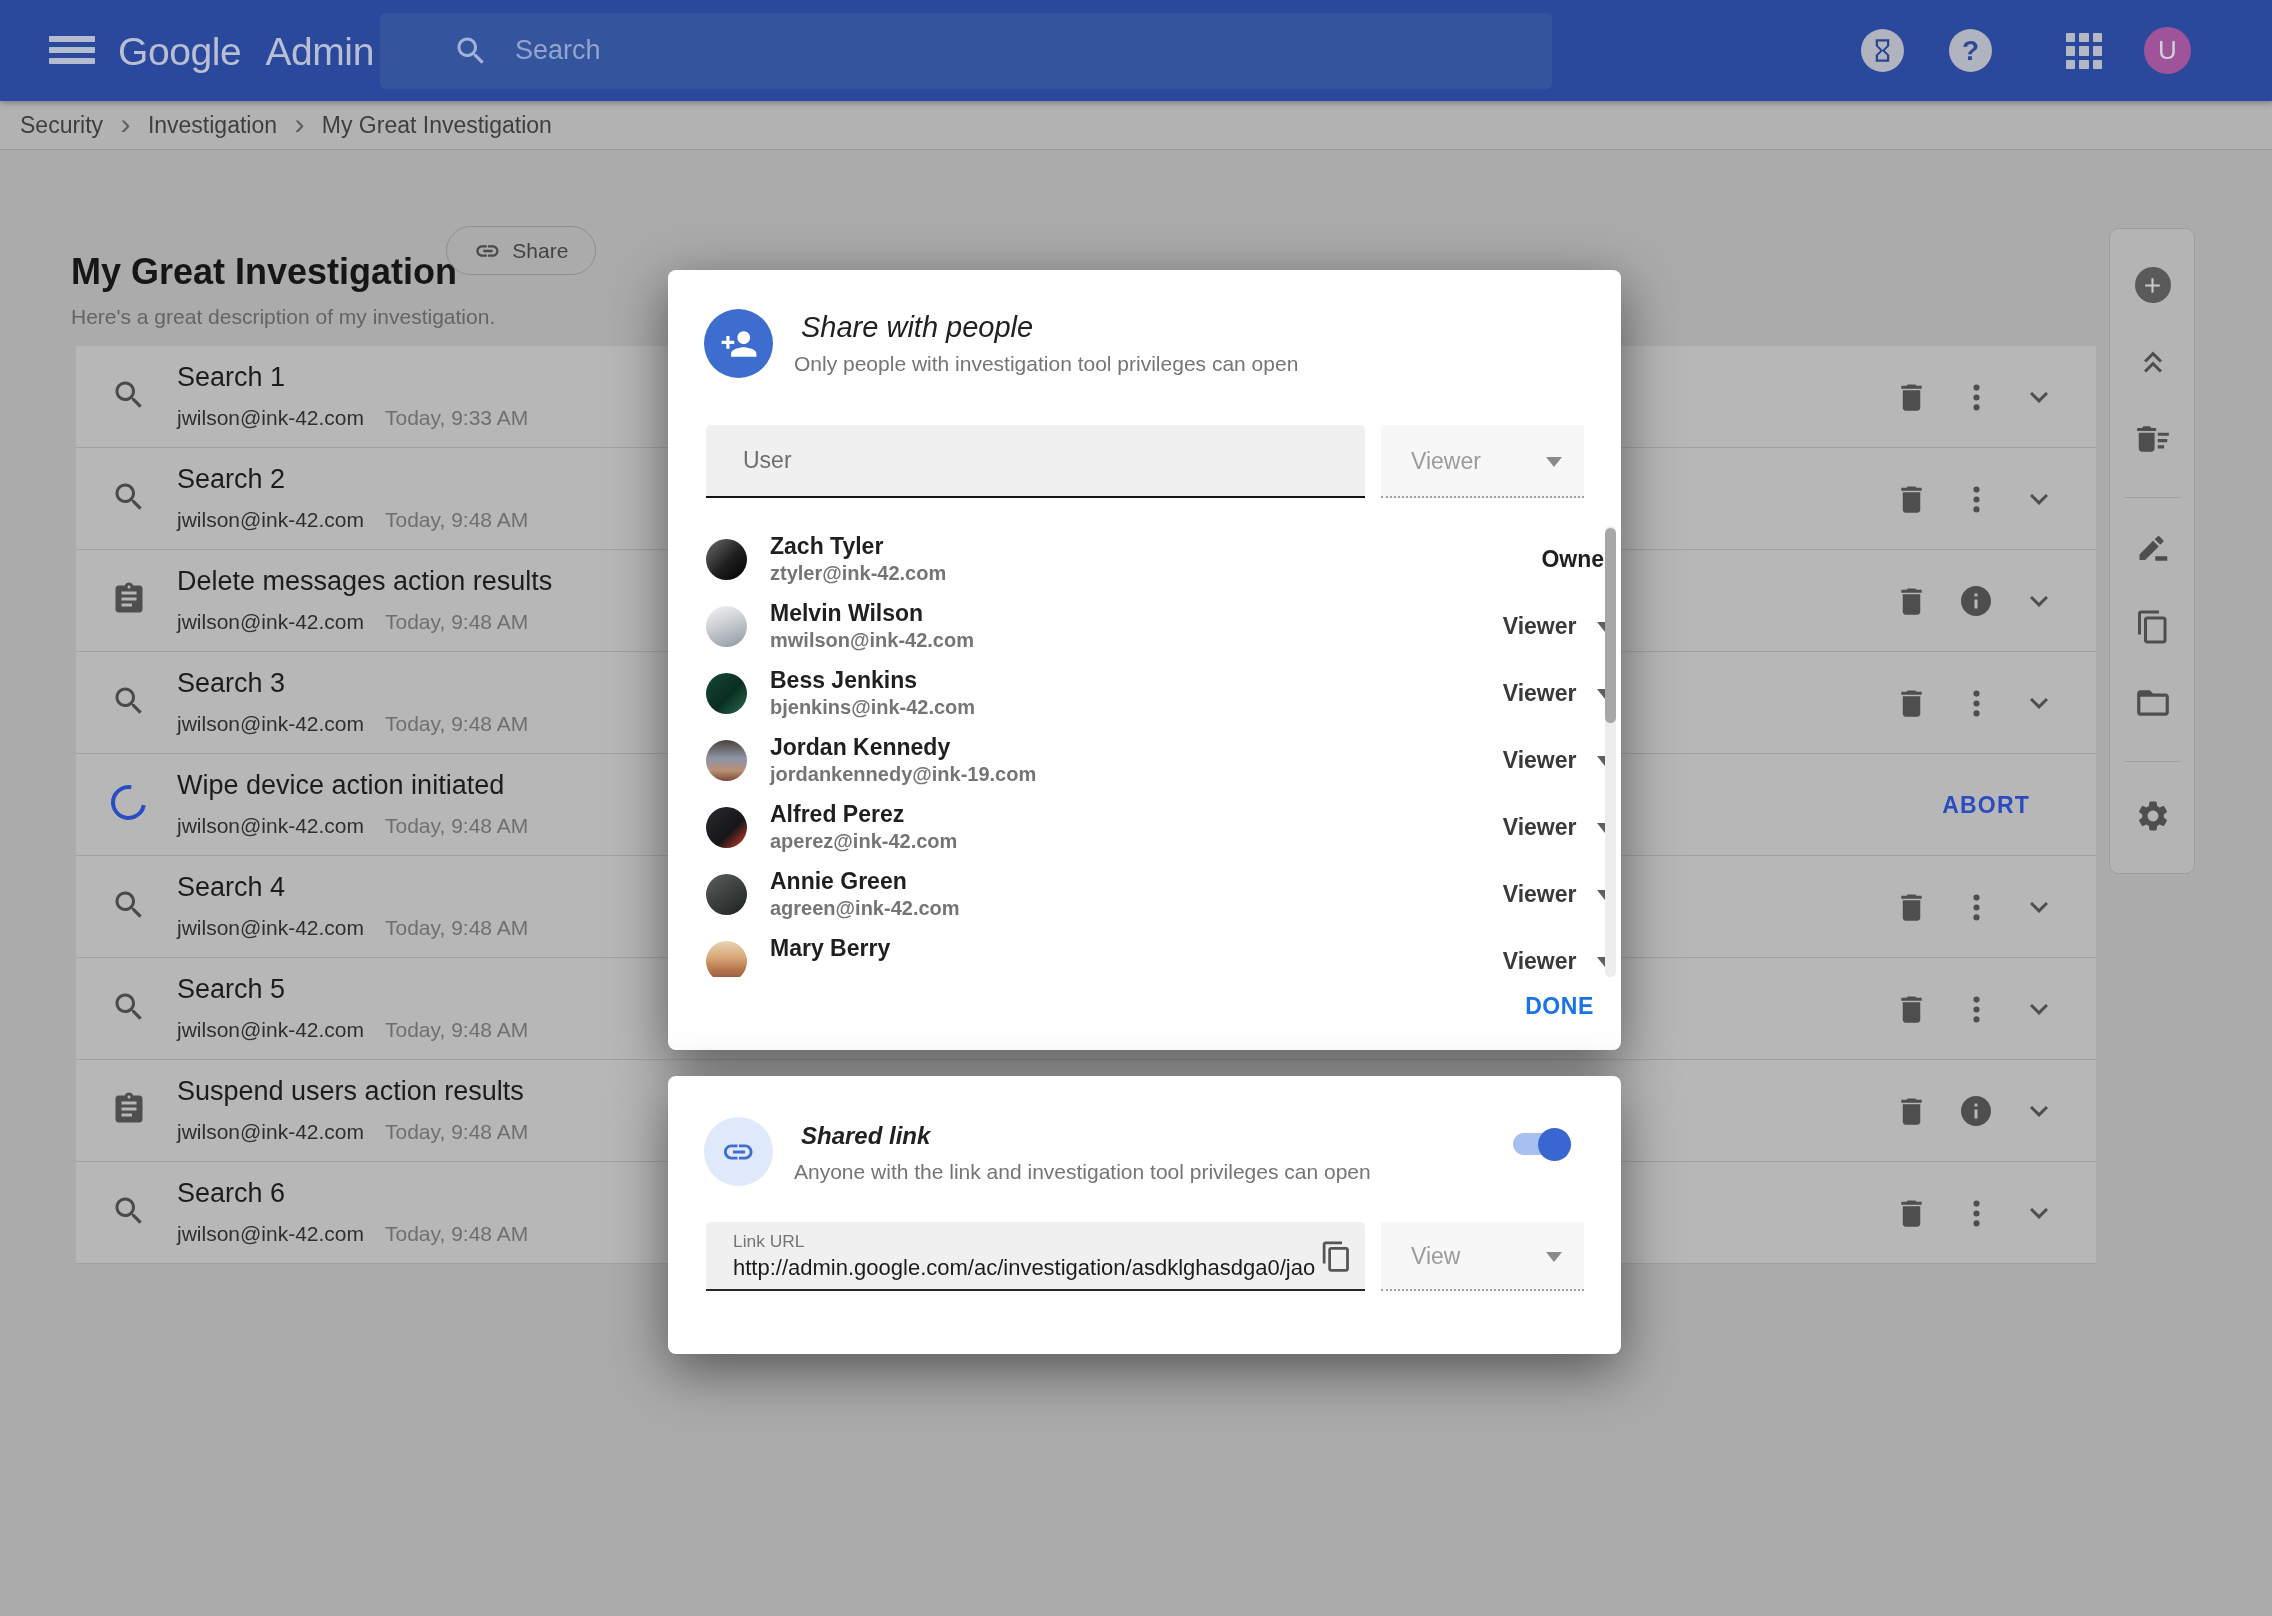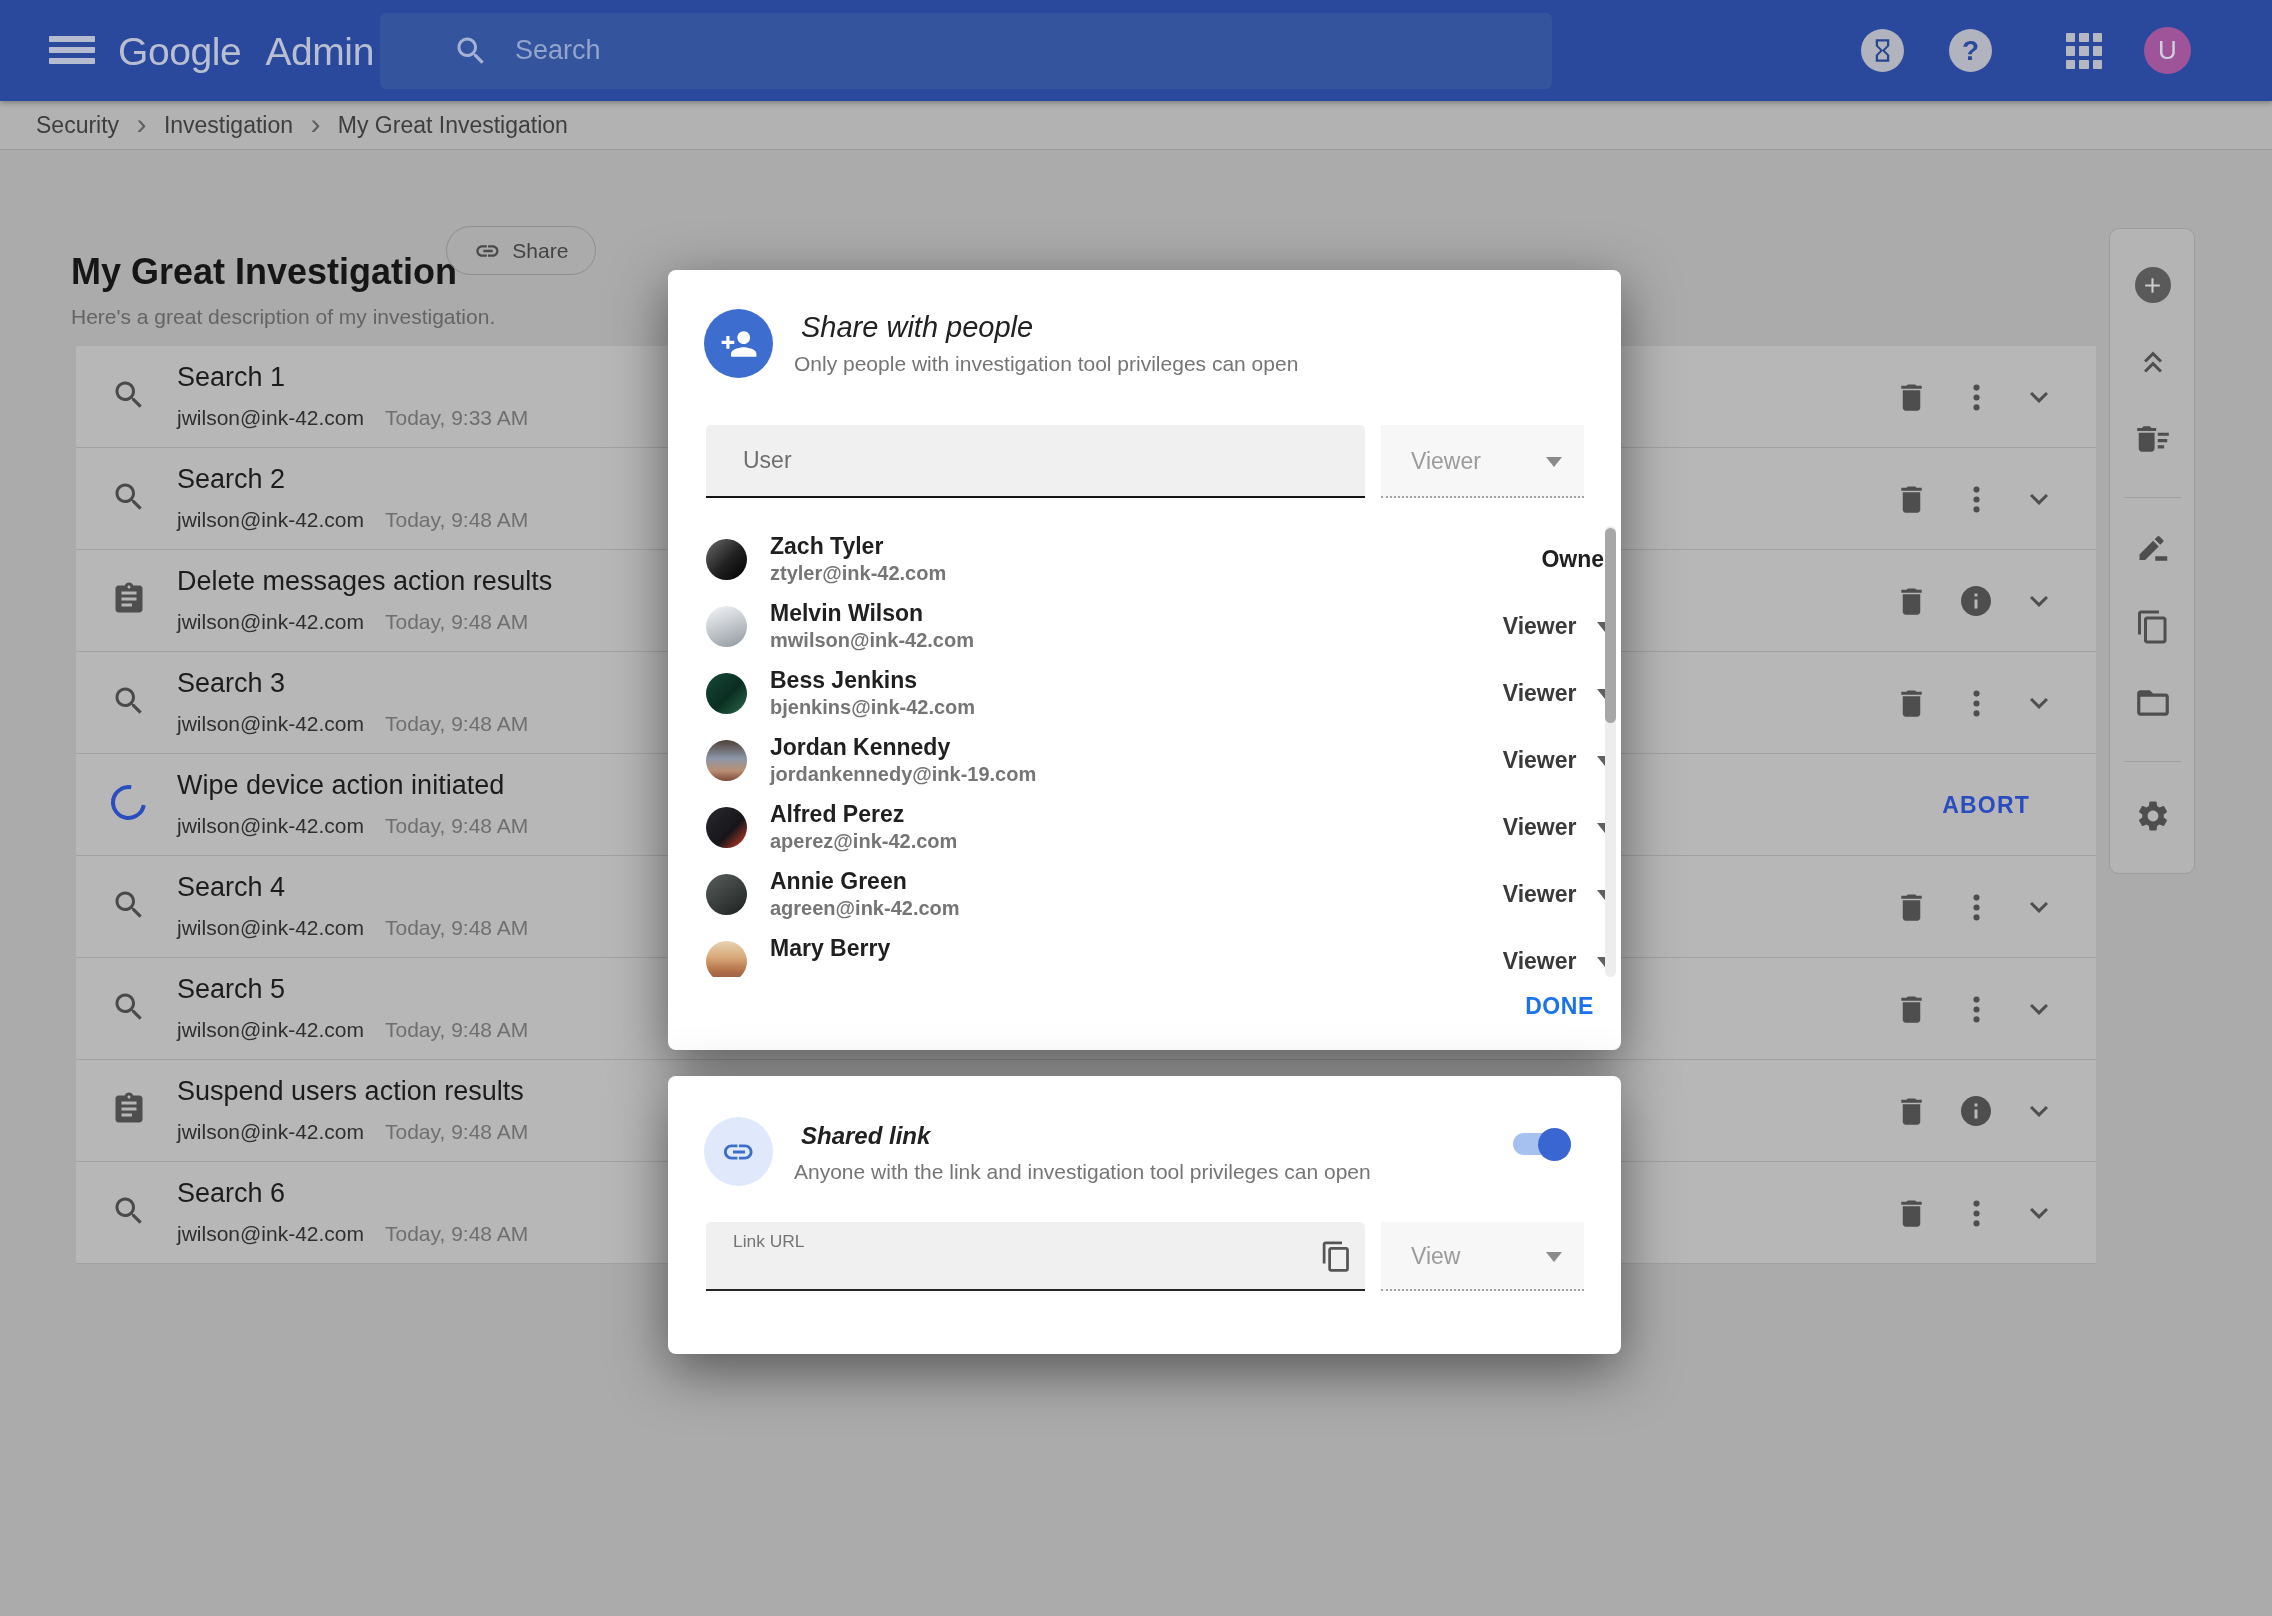--- a/index.html
+++ b/index.html
@@ -23,21 +23,21 @@
   .searchbox input{position:absolute;left:133px;top:0;width:1010px;height:76px;background:transparent;border:none;outline:none;font-size:27px;color:#cfd8ee;font-family:inherit;}
   .searchbox input::placeholder{color:#93a5cc;opacity:1;}
   .tb-circle{position:absolute;top:29px;width:43px;height:43px;border-radius:50%;background:#b1b4be;display:flex;align-items:center;justify-content:center;cursor:pointer;}
   .tb-hourglass{left:1861px;color:#27448f;}
   .tb-help{left:1949px;color:#2a499c;font-size:28px;font-weight:bold;}
   .tb-grid{position:absolute;left:2066px;top:33px;width:36px;height:36px;display:grid;grid-template-columns:repeat(3,1fr);gap:4px;cursor:pointer;}
   .tb-grid i{background:#b4b8c2;border-radius:0.8px;}
   .tb-avatar{position:absolute;left:2144px;top:27px;width:47px;height:47px;border-radius:50%;background:#9f549a;color:#ccd1dc;display:flex;align-items:center;justify-content:center;font-size:26px;cursor:pointer;}
 
   
-  .breadcrumb{position:absolute;left:0;top:101px;width:2273px;height:49px;background:#b2b2b2;border-bottom:0.8px solid #9a9a9a;display:flex;align-items:center;padding-left:36px;font-size:23px;color:#3e3e3e;z-index:4;}
+  .breadcrumb{position:absolute;left:0;top:101px;width:2273px;height:49px;background:#b2b2b2;border-bottom:0.8px solid #9a9a9a;display:flex;align-items:center;padding-left:20px;font-size:23px;color:#3e3e3e;z-index:4;}
   .breadcrumb .sep{margin:0 17.4px;color:#5f5f5f;font-size:30px;line-height:23px;transform:translateY(-2.4px);}
   .crumb-link{cursor:pointer;}
 
   
   .page-title{position:absolute;left:71px;top:227px;font-size:36px;color:#161616;}
   .share-pill{position:absolute;left:446px;top:226px;height:49px;padding:0 27px;border:1.6px solid #8e8e8e;border-radius:25px;display:flex;align-items:center;gap:10.3px;color:#434343;font-size:21px;cursor:pointer;}
   .share-pill .ico{color:#4a4a4a;}
   .page-desc{position:absolute;left:71px;top:284px;font-size:21px;color:#646464;}
 
   
@@ -582,20 +582,21 @@
         </svg>
     </div>
     <div class="dlg-title">Shared link</div>
     <div class="dlg-sub">Anyone with the link and investigation tool privileges can open</div>
     <div class="toggle on" id="link-toggle">
         <div class="knob"></div>
       </div>
 
     <div class="field link-field">
       <div class="lf-label">Link URL</div>
+      <div class="lf-value">http://admin.google.com/ac/investigation/asdklghasdga0/jao</div>
       <span class="lf-copy ico">
         <svg width="33" height="33" viewBox="0 0 24 24" fill="currentColor">
             <path d="M16 1H4c-1.1 0-2 .9-2 2v14h2V3h12V1zm3 4H8c-1.1 0-2 .9-2 2v14c0 1.1.9 2 2 2h11c1.1 0 2-.9 2-2V7c0-1.1-.9-2-2-2zm0 16H8V7h11v14z"></path>
           </svg>
       </span>
     </div>
     <div class="select role-select-link">
       <span class="sel-label">View</span>
       <span class="caret"></span>
     </div>

